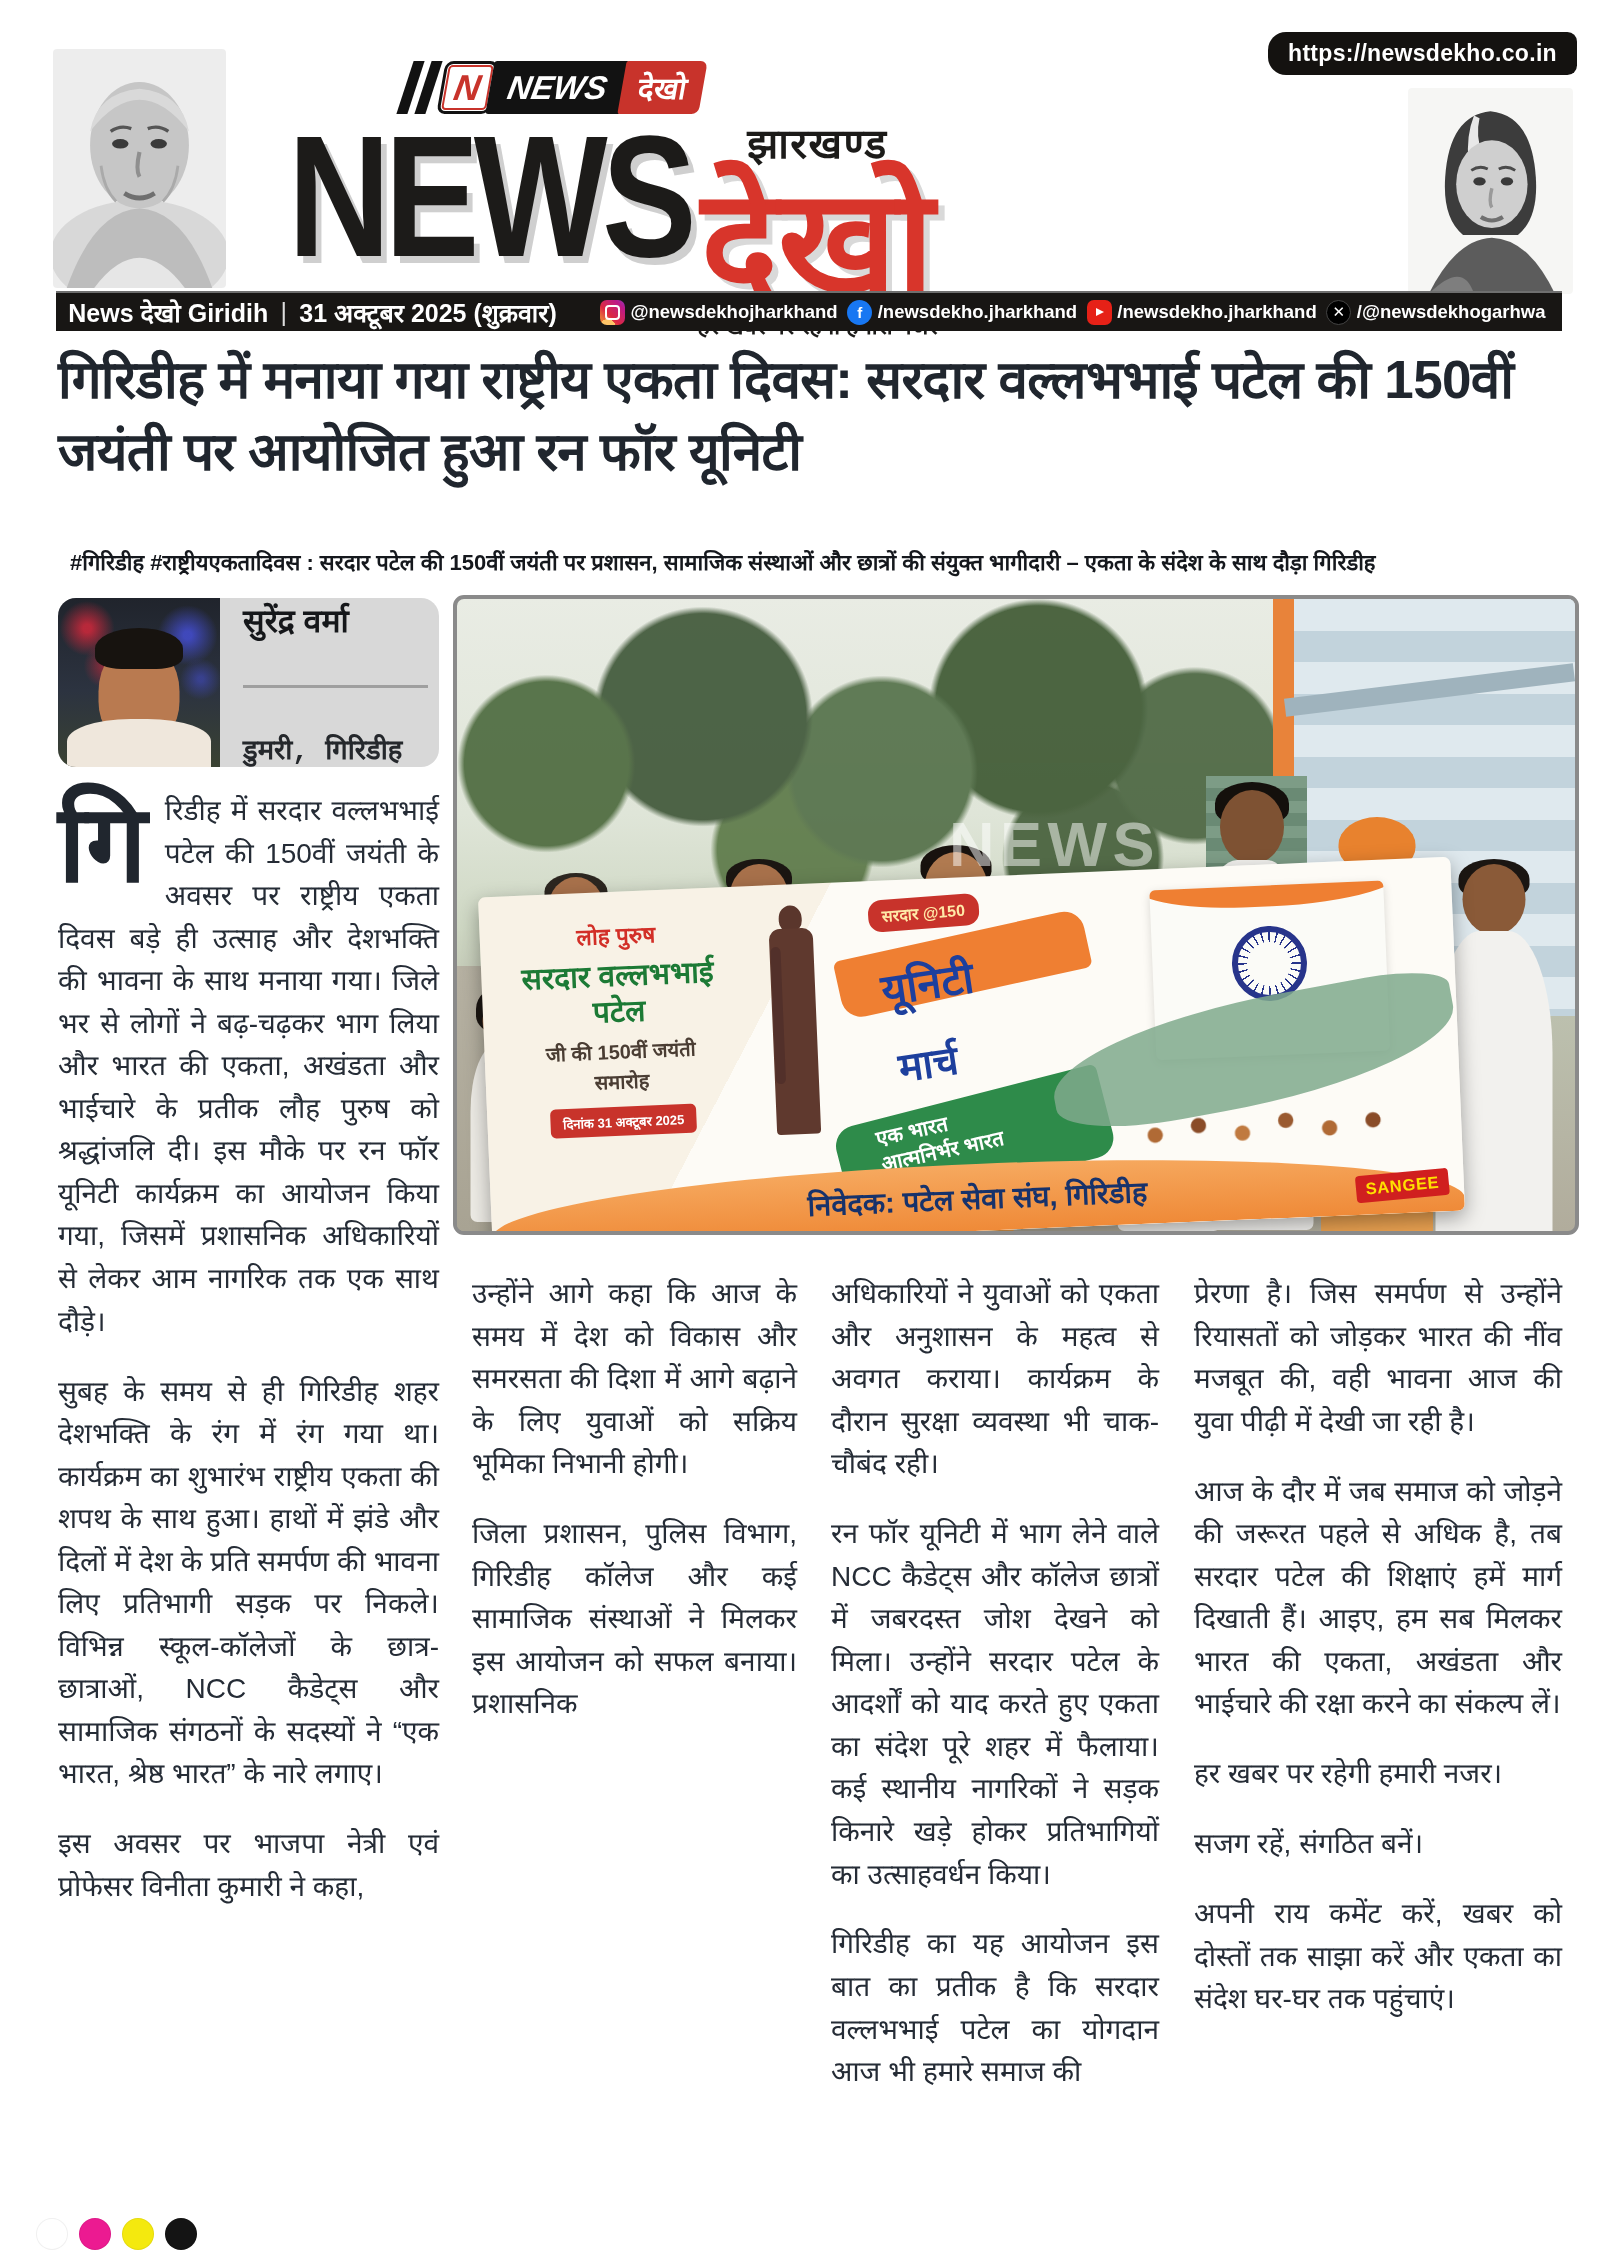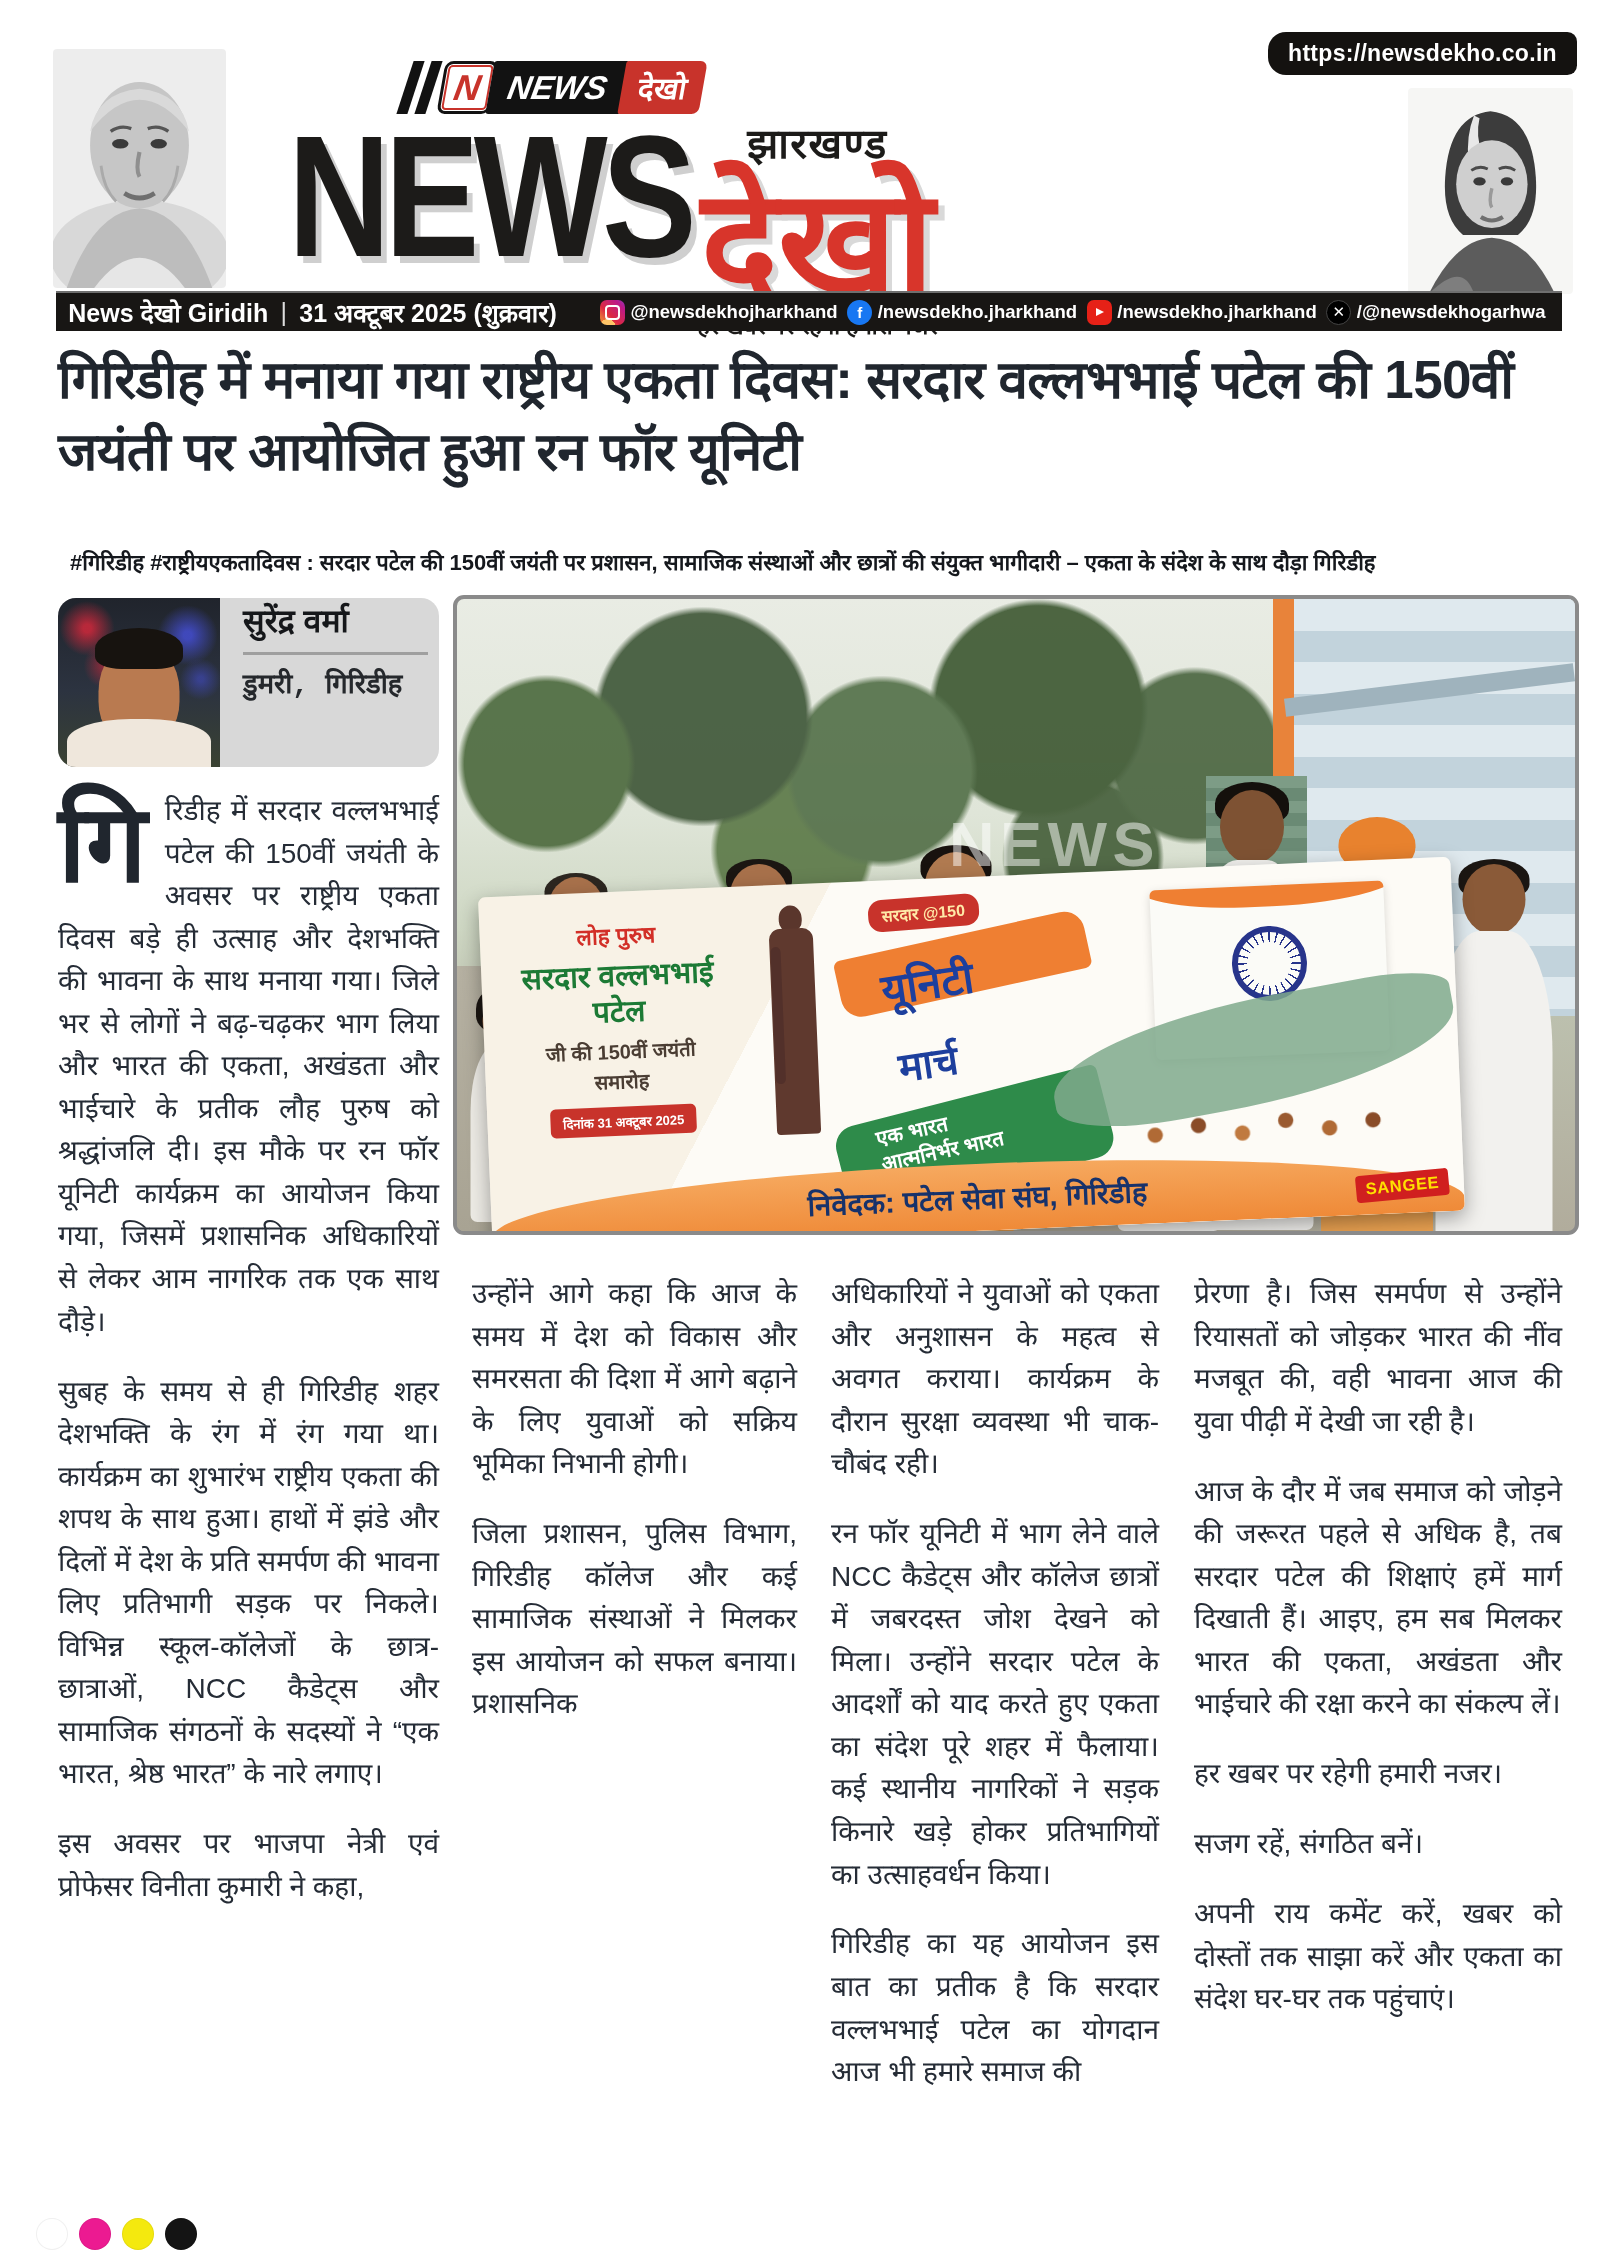--- a/index.html
+++ b/index.html
@@ -68,21 +68,21 @@
                   radial-gradient(circle at 30% 40%, rgba(220,40,60,.55) 0 3.4px, transparent 23px),
                   radial-gradient(circle at 80% 22%, rgba(70,80,220,.8) 0 4.1px, transparent 30px),
                   radial-gradient(circle at 88% 48%, rgba(70,80,220,.5) 0 2.7px, transparent 20.6px),
                   linear-gradient(180deg,#20242c 0%, #2c3340 55%, #3a4232 100%); }
   .rp-head { position:absolute; left:50%; top:26%; width:81px; height:103px; transform:translateX(-50%);
              background:#b97a50; border-radius:48% 48% 42% 42%; }
   .rp-hair { position:absolute; left:50%; top:18%; width:88px; height:41px; transform:translateX(-50%);
              background:#17130f; border-radius:50% 50% 30% 30%; }
   .rp-shirt { position:absolute; left:50%; bottom:-2.7px; width:144px; height:51px; transform:translateX(-50%);
               background:#efe7dc; border-radius:44% 44% 0 0; }
-  .reporter-meta { flex:1; display:flex; flex-direction:column; justify-content:flex-start; padding-left:23px; }
+  .reporter-meta { flex:1; display:flex; flex-direction:column; justify-content:space-between; padding-left:23px; }
   .reporter-name { font-size:32px; font-weight:800; color:#15171a; }
   .reporter-rule { width:185px; height:2.7px; background:#9f9f9f; margin:11px 0 9.6px; }
   .reporter-loc { font-size:27.4px; font-weight:600; color:#25282c;font-family:Liberation Mono, monospace; }
 
   
   .photo { position:absolute; left:453px; top:595px; width:1126px; height:640px;
            border:4.8px solid #8a8a8a; border-radius:11px; overflow:hidden;
            background:linear-gradient(180deg,#e9ece4 0%,#dfe5d8 34%,#cfd8c4 52%,#bcc0ae 66%,#b1ac9c 100%); }
   .ph-trees { position:absolute; inset:0 0 38% 0;
       background:

